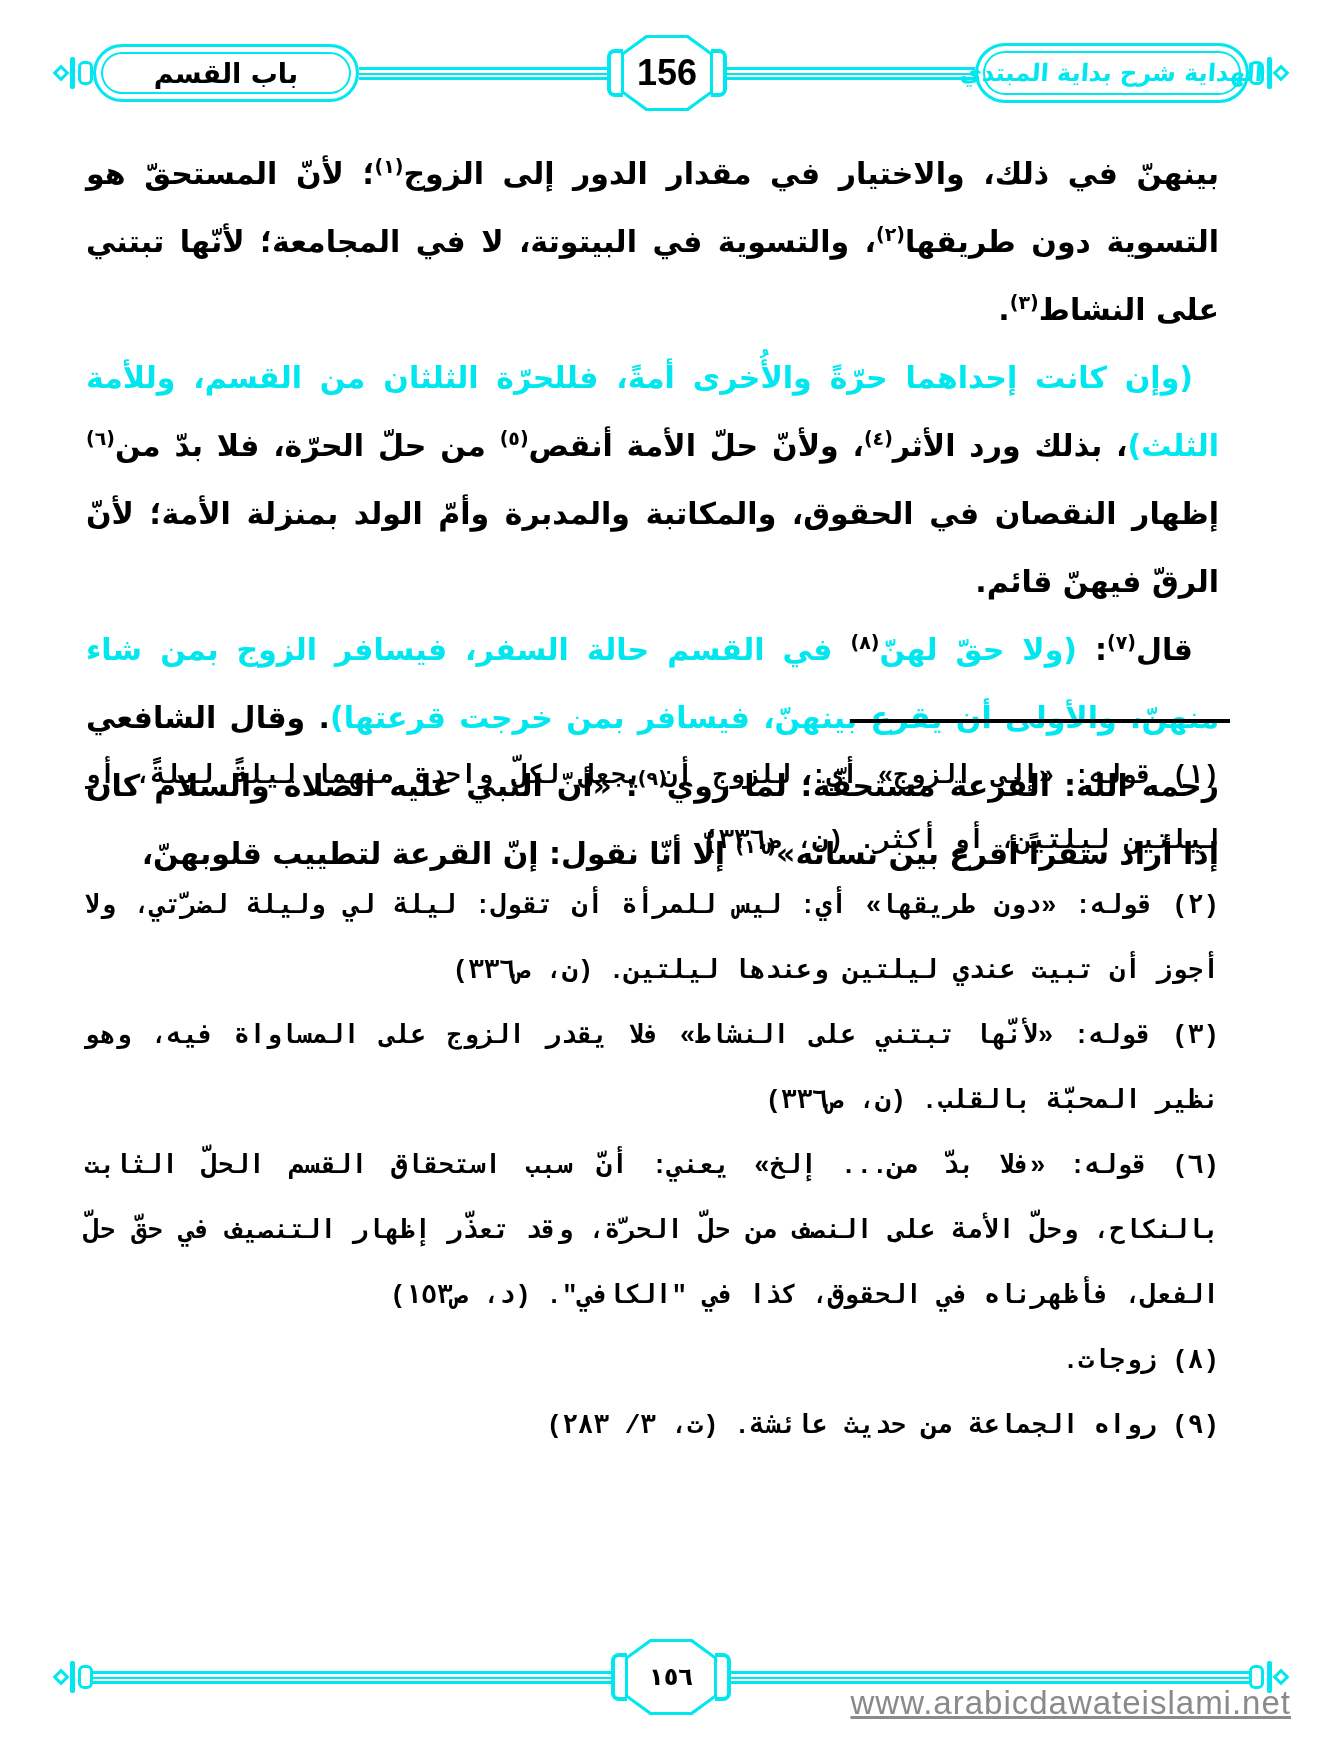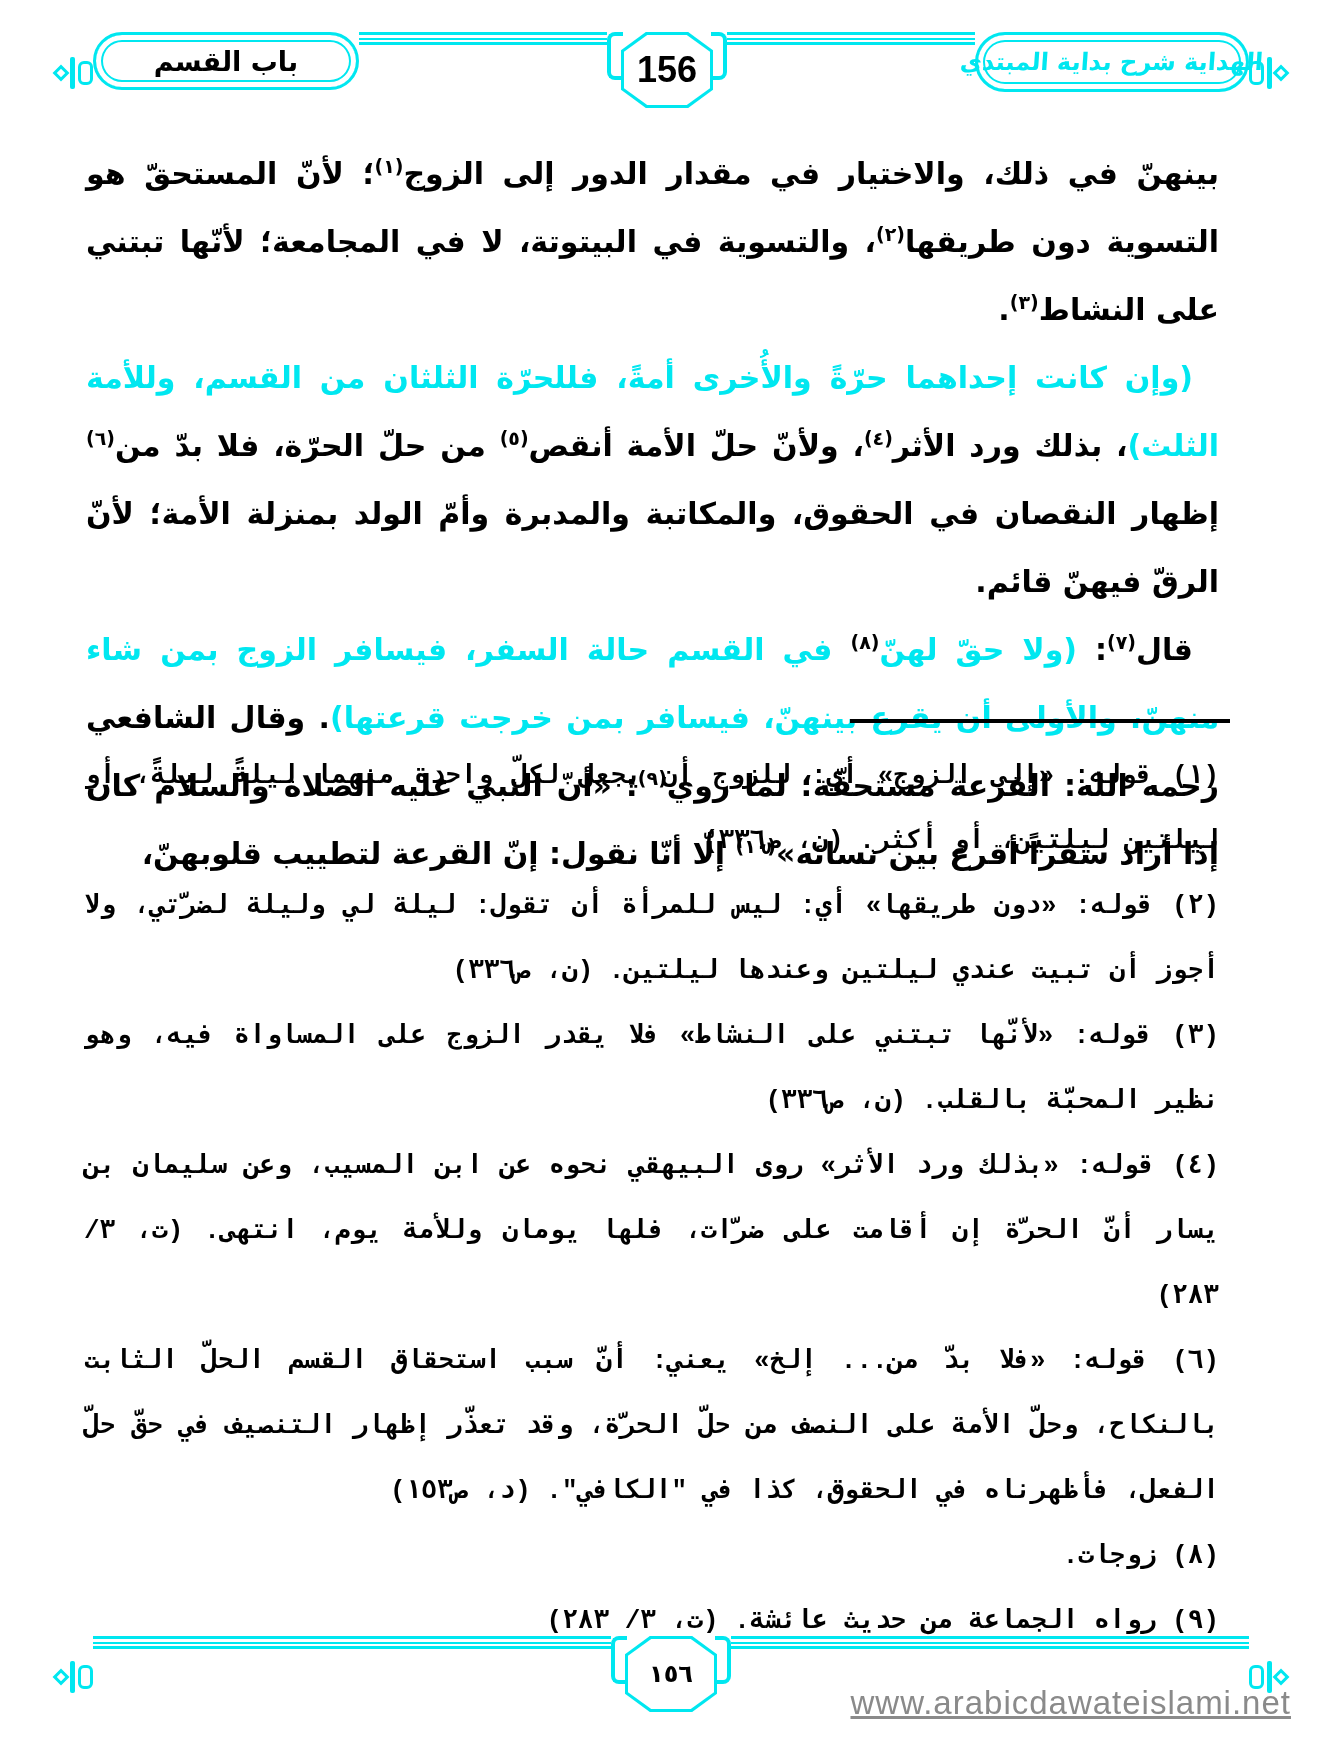--- a/index.html
+++ b/index.html
@@ -5,21 +5,21 @@
   :root { --accent:#00e7f0; --watermark:#8a8a8a; }
   * { box-sizing:border-box; }
   html,body { margin:0; padding:0; background:#fff; }
   .page {
     position:relative; width:1325px; height:1760px; background:#fff;
     font-family:"DejaVu Sans", sans-serif; color:#000; overflow:hidden;
   }
 
   
   .ornament { position:absolute; left:55px; right:38px; height:82px;
-    display:flex; }
+    display:flex; align-items:center; }
   .header-ornament { top:32px; }
   .footer-ornament { top:1636px; }
 
   .tline { flex:1; height:13px; border-top:3px solid var(--accent);
     border-bottom:3px solid var(--accent); position:relative; }
   .tline::after { content:""; position:absolute; left:0; right:0; top:3px;
     height:2px; background:var(--accent); }
 
   .pill { border:3px solid var(--accent); border-radius:44px;
     box-shadow: inset 0 0 0 5px #fff, inset 0 0 0 7px var(--accent);
@@ -108,21 +108,20 @@
       <p class="para indent"><span class="cyan">(وإن كانت إحداهما حرّةً والأُخرى أمةً، فللحرّة الثلثان من القسم، وللأمة الثلث)</span><span>، بذلك ورد الأثر</span><sup>(٤)</sup><span>، ولأنّ حلّ الأمة أنقص</span><sup>(٥)</sup><span> من حلّ الحرّة، فلا بدّ من</span><sup>(٦)</sup><span> إظهار النقصان في الحقوق، والمكاتبة والمدبرة وأمّ الولد بمنزلة الأمة؛ لأنّ الرقّ فيهنّ قائم.</span></p>
       <p class="para indent"><span>قال</span><sup>(٧)</sup><span>: </span><span class="cyan">(ولا حقّ لهنّ</span><sup>(٨)</sup><span class="cyan"> في القسم حالة السفر، فيسافر الزوج بمن شاء منهنّ، والأولى أن يقرع بينهنّ، فيسافر بمن خرجت قرعتها)</span><span>. وقال الشافعي رحمه الله: القرعة مستحقّة؛ لما روي</span><sup>(٩)</sup><span>: «أنّ النبي عليه الصلاة والسلام كان إذا أراد سفراً أقرع بين نسائه»</span><sup>(١٠)</sup><span> إلّا أنّا نقول: إنّ القرعة لتطييب قلوبهنّ،</span></p>
     </main>
 
   <div class="footnote-separator"></div>
 
   <section class="footnotes" id="footnotes">
       <div class="footnote">(١) قوله: «إلى الزوج» أي: للزوج أن يجعل لكلّ واحدة منهما ليلةً ليلةً، أو ليلتين ليلتين، أو أكثر. (ن، ص٣٣٦)</div>
       <div class="footnote">(٢) قوله: «دون طريقها» أي: ليس للمرأة أن تقول: ليلة لي وليلة لضرّتي، ولا أجوز أن تبيت عندي ليلتين وعندها ليلتين. (ن، ص٣٣٦)</div>
       <div class="footnote">(٣) قوله: «لأنّها تبتني على النشاط» فلا يقدر الزوج على المساواة فيه، وهو نظير المحبّة بالقلب. (ن، ص٣٣٦)</div>
-      <div class="footnote">(٤) قوله: «بذلك ورد الأثر» روى البيهقي نحوه عن ابن المسيب، وعن سليمان بن يسار أنّ الحرّة إن أقامت على ضرّات، فلها يومان وللأمة يوم، انتهى. (ت، ٣/ ٢٨٣)</div>
       <div class="footnote">(٦) قوله: «فلا بدّ من... إلخ» يعني: أنّ سبب استحقاق القسم الحلّ الثابت بالنكاح، وحلّ الأمة على النصف من حلّ الحرّة، وقد تعذّر إظهار التنصيف في حقّ حلّ الفعل، فأظهرناه في الحقوق، كذا في "الكافي". (د، ص١٥٣)</div>
       <div class="footnote">(٨) زوجات.</div>
       <div class="footnote">(٩) رواه الجماعة من حديث عائشة. (ت، ٣/ ٢٨٣)</div>
     </section>
 
   <div class="ornament footer-ornament">
     <div class="finial">
       <div class="f-diamond"></div>
       <div class="f-bar"></div>
       <div class="f-knob"></div>

